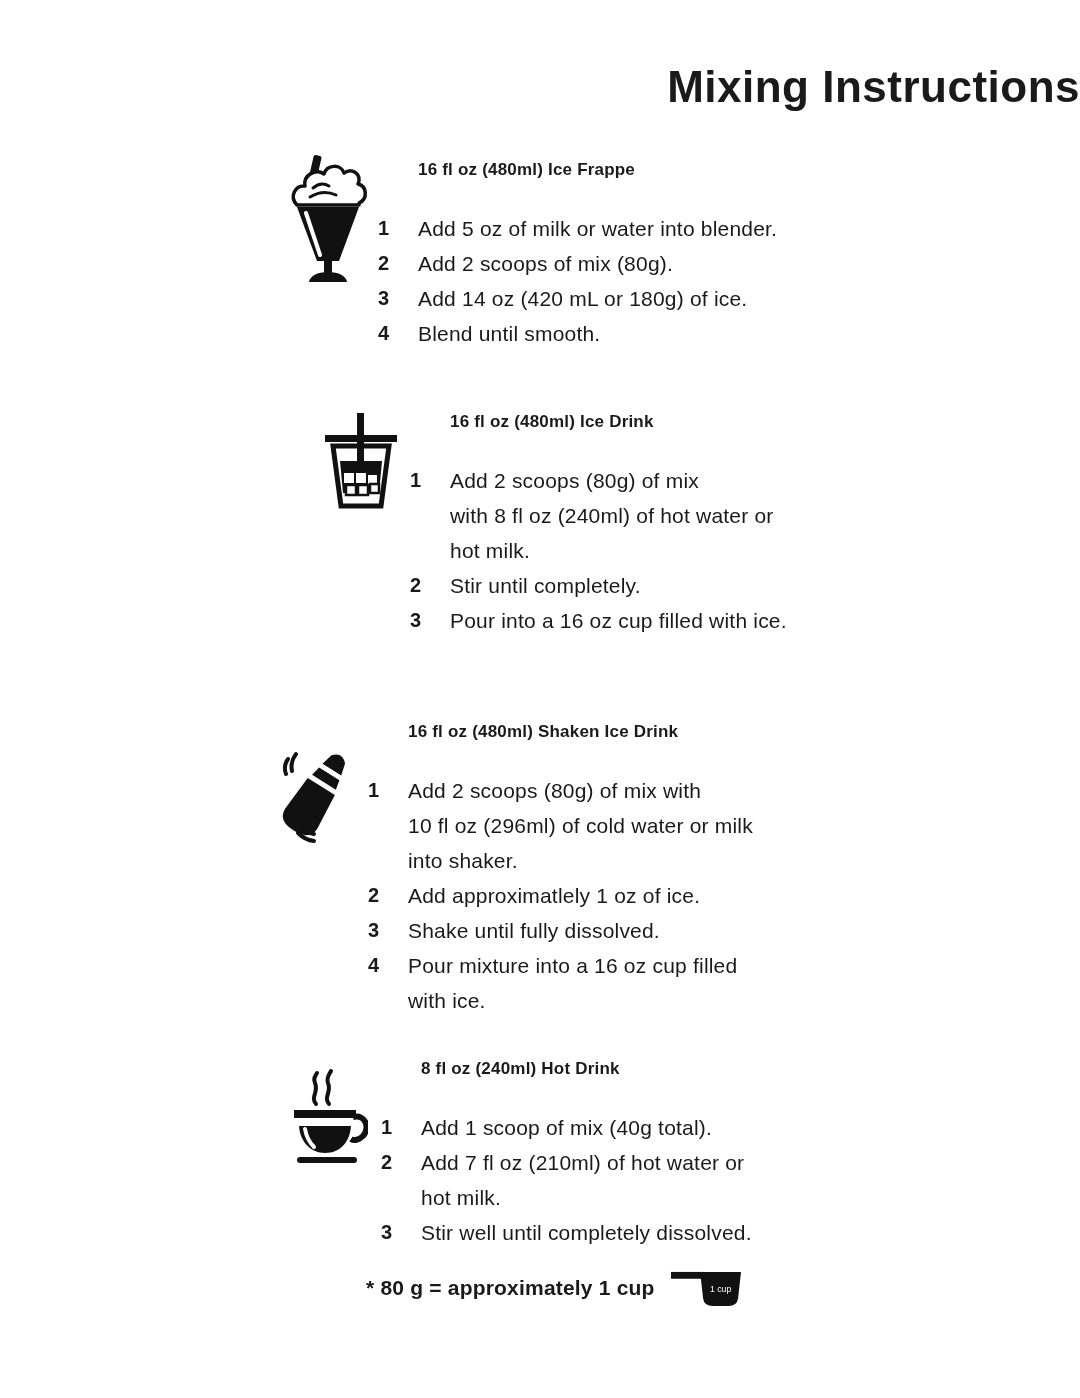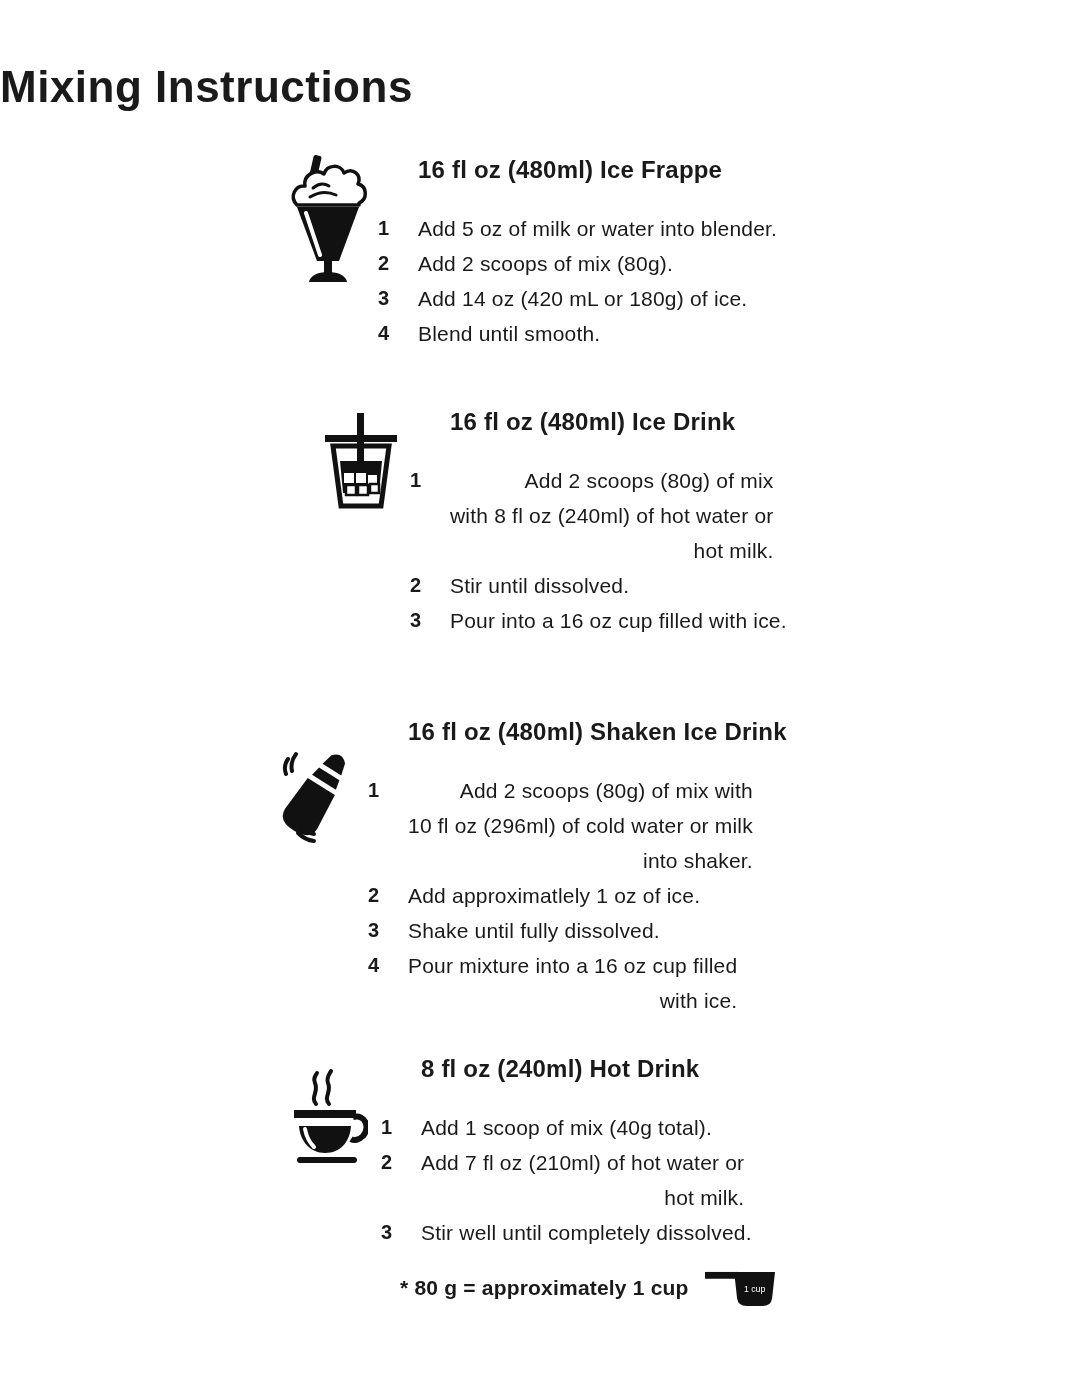--- a/index.html
+++ b/index.html
@@ -12,66 +12,65 @@
     background: #ffffff;
     color: #1a1a1a;
     font-family: "Liberation Sans", sans-serif;
     overflow: hidden;
   }
   .title {
     position: absolute;
     top: 62px;
     left: 0;
     width: 100%;
-    text-align: left;
+    text-align: right;
     font-size: 44px;
     line-height: 50px;
     font-weight: 700;
     letter-spacing: 0.5px;
   }
   .block { position: absolute; left: 0; width: 100%; }
   #s0 { top: 157px; }
   #s1 { top: 409px; margin-left: 32px; }
   #s2 { top: 719px; }
   #s3 { top: 1056px; }
   .icon { position: absolute; line-height: 0; }
   #s0 .icon { left: 283px; top: -2px; }
   #s1 .icon { left: 292px; top: 4px; }
   #s2 .icon { left: 278px; top: 24px; }
   #s3 .icon { left: 290px; top: 12px; }
   .content { margin-left: 378px; }
   #s2 .content { margin-left: 368px; }
   #s3 .content { margin-left: 381px; }
   .sec-title {
-    font-size: 24px;
+    font-size: 17px;
     line-height: 26px;
     font-weight: 700;
     margin-left: 40px;
     letter-spacing: 0.2px;
   }
   .steps { list-style: none; margin-top: 28px; }
   .step { display: flex; align-items: flex-start; }
   .num {
     flex: none;
     width: 40px;
     font-size: 20px;
     line-height: 35px;
     font-weight: 700;
   }
   .txt {
     font-size: 21px;
     line-height: 35px;
     letter-spacing: 0.2px;
     white-space: pre-line;
-    text-align: right;
   }
   .footer {
     position: absolute;
     top: 1266px;
-    left: 400px;
+    left: 366px;
     display: flex;
     align-items: center;
     gap: 16px;
     text-align: center;
   }
   .note { font-size: 21px; font-weight: 700; letter-spacing: 0.2px; }
   svg { display: block; }
 </style>
 </head>
 <body>
@@ -137,21 +136,21 @@
       <h2 class="sec-title">16 fl oz (480ml) Ice Drink</h2>
       <ol class="steps">
         <li class="step">
           <span class="num">1</span>
           <span class="txt">Add 2 scoops (80g) of mix
 with 8 fl oz (240ml) of hot water or
 hot milk.</span>
         </li>
         <li class="step">
           <span class="num">2</span>
-          <span class="txt">Stir until dissolved.</span>
+          <span class="txt">Stir until completely.</span>
         </li>
         <li class="step">
           <span class="num">3</span>
           <span class="txt">Pour into a 16 oz cup filled with ice.</span>
         </li>
       </ol>
     </div>
   </section>
 
   <section class="block" id="s2">

